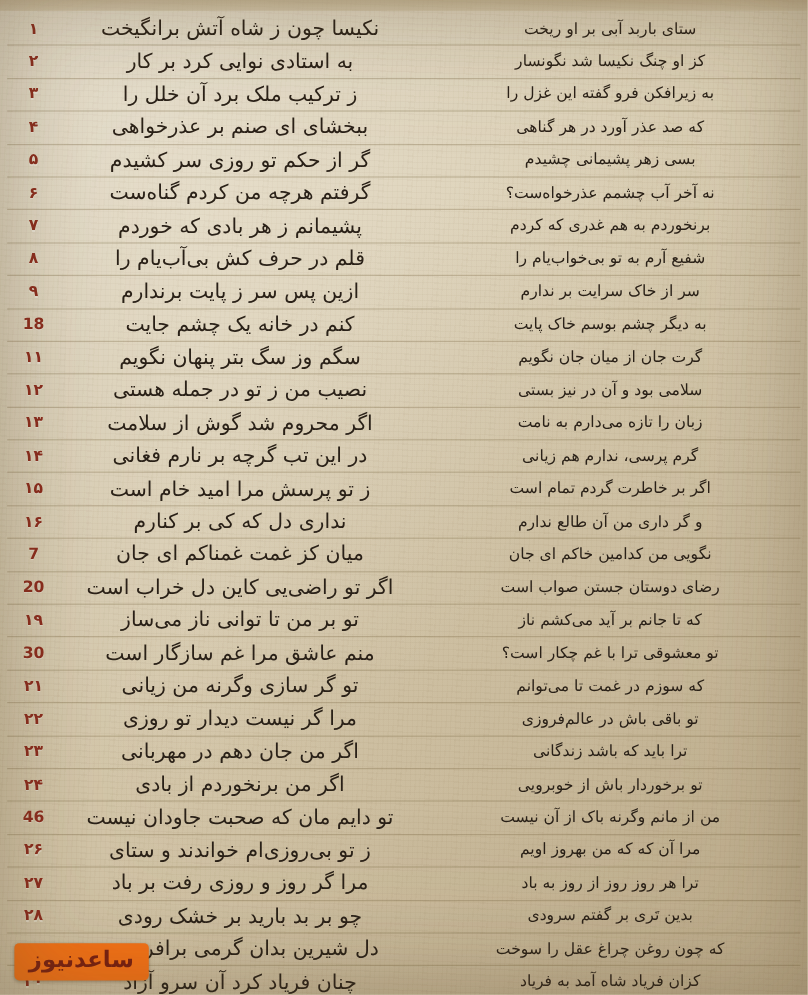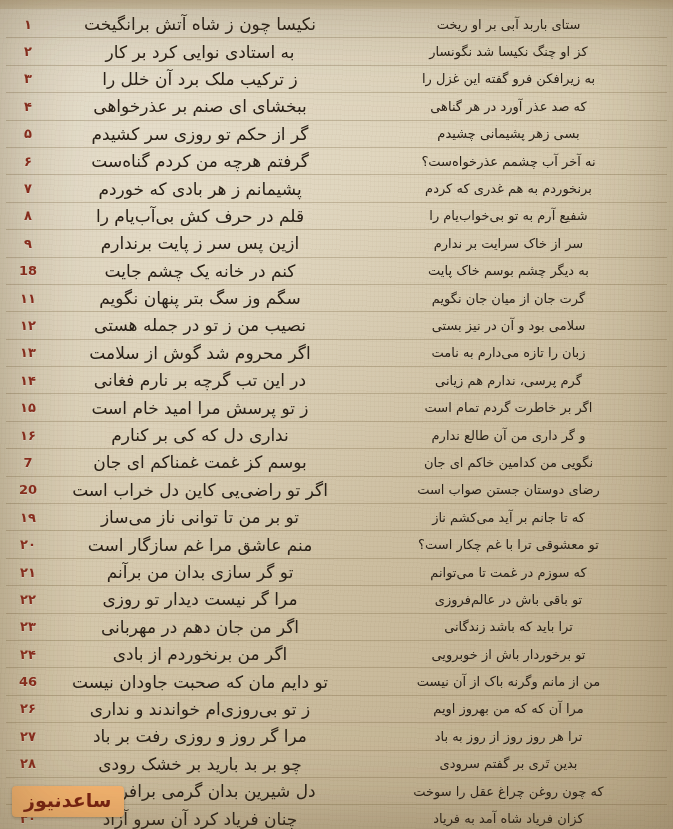--- a/index.html
+++ b/index.html
@@ -88,21 +88,21 @@
     padding-right: 6px;
     white-space: nowrap;
     overflow: hidden;
   }
   tr:last-child td { border-bottom: none; }
 
   .watermark {
     position: absolute;
     left: 12px;
     bottom: 12px;
-    background: #fdba74;
+    background: #f97316;
     color: #7a1f10;
     font-family: "DejaVu Sans", sans-serif;
     font-weight: bold;
     font-size: 19px;
     padding: 5px 12px 7px 12px;
     border-radius: 4px;
     letter-spacing: 0px;
     box-shadow: 0 1px 3px rgba(60,40,15,0.35);
     line-height: 1;
   }
@@ -191,41 +191,41 @@
         <td class="col-first">ز تو پرسش مرا امید خام است</td>
         <td class="col-num">۱۵</td>
       </tr>
       <tr>
         <td class="col-second">و گر داری من آن طالع ندارم</td>
         <td class="col-first">نداری دل که کی بر کنارم</td>
         <td class="col-num">۱۶</td>
       </tr>
       <tr>
         <td class="col-second">نگویی من کدامین خاکم ای جان</td>
-        <td class="col-first">بوسم کز غمت غمناکم ای جان</td>
+        <td class="col-first">میان کز غمت غمناکم ای جان</td>
         <td class="col-num">7</td>
       </tr>
       <tr>
         <td class="col-second">رضای دوستان جستن صواب است</td>
         <td class="col-first">اگر تو راضی‌یی کاین دل خراب است</td>
         <td class="col-num">20</td>
       </tr>
       <tr>
         <td class="col-second">که تا جانم بر آید می‌کشم ناز</td>
         <td class="col-first">تو بر من تا توانی ناز می‌ساز</td>
         <td class="col-num">۱۹</td>
       </tr>
       <tr>
         <td class="col-second">تو معشوقی ترا با غم چکار است؟</td>
         <td class="col-first">منم عاشق مرا غم سازگار است</td>
-        <td class="col-num">۲۰</td>
+        <td class="col-num">30</td>
       </tr>
       <tr>
         <td class="col-second">که سوزم در غمت تا می‌توانم</td>
-        <td class="col-first">تو گر سازی بدان من برآنم</td>
+        <td class="col-first">تو گر سازی وگرنه من زیانی</td>
         <td class="col-num">۲۱</td>
       </tr>
       <tr>
         <td class="col-second">تو باقی باش در عالم‌فروزی</td>
         <td class="col-first">مرا گر نیست دیدار تو روزی</td>
         <td class="col-num">۲۲</td>
       </tr>
       <tr>
         <td class="col-second">ترا باید که باشد زندگانی</td>
         <td class="col-first">اگر من جان دهم در مهربانی</td>
@@ -236,21 +236,21 @@
         <td class="col-first">اگر من برنخوردم از بادی</td>
         <td class="col-num">۲۴</td>
       </tr>
       <tr>
         <td class="col-second">من از مانم وگرنه باک از آن نیست</td>
         <td class="col-first">تو دایم مان که صحبت جاودان نیست</td>
         <td class="col-num">46</td>
       </tr>
       <tr>
         <td class="col-second">مرا آن که که من بهروز اویم</td>
-        <td class="col-first">ز تو بی‌روزی‌ام خواندند و نداری</td>
+        <td class="col-first">ز تو بی‌روزی‌ام خواندند و ستای</td>
         <td class="col-num">۲۶</td>
       </tr>
       <tr>
         <td class="col-second">ترا هر روز روز از روز به باد</td>
         <td class="col-first">مرا گر روز و روزی رفت بر باد</td>
         <td class="col-num">۲۷</td>
       </tr>
       <tr>
         <td class="col-second">بدین تَری بر گفتم سرودی</td>
         <td class="col-first">چو بر بد بارید بر خشک رودی</td>

